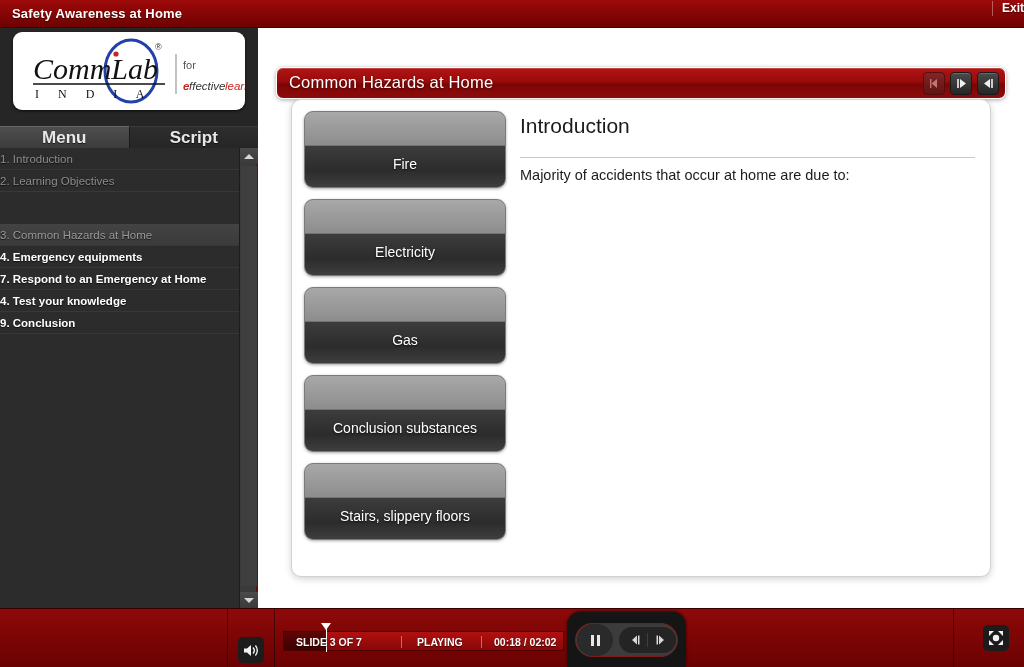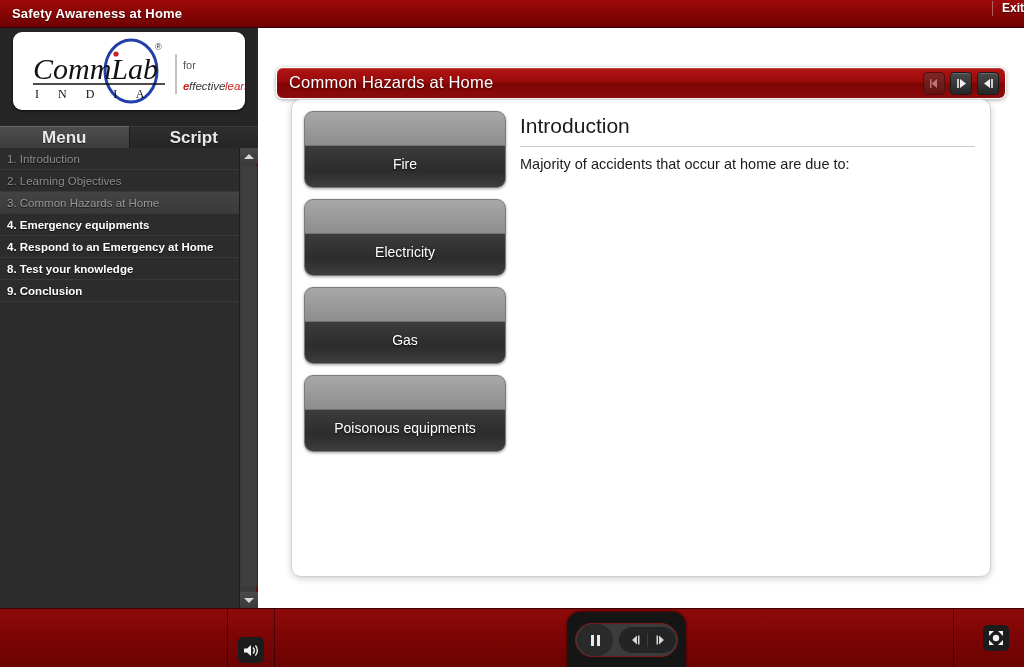--- a/index.html
+++ b/index.html
@@ -84,32 +84,32 @@
   }
 
   .menu-list {
     position: absolute; left: 0; top: 120px;
     width: 239px; height: 460px;
     background: #2c2c2c;
     overflow: hidden;
   }
   .menu-item {
     height: 22px; line-height: 22px;
-    padding-left: 7px;
     font-size: 11.5px;
     color: #f2f2f2;
     border-bottom: 1px solid #383838;
     cursor: pointer;
     white-space: nowrap; overflow: hidden;
     text-shadow: 0 1px 1px rgba(0,0,0,.7);
   }
   .menu-item.visited { color: #8d8d8d; font-weight: normal; }
   .menu-item.current {
     color: #9a9a9a;
     background: linear-gradient(to bottom, #434343, #3b3b3b);
+    margin-top: 32px;
   }
   .menu-item.upcoming { color: #ffffff; font-weight: bold; }
 
   
   .vscroll {
     position: absolute; left: 239px; top: 120px;
     width: 18px; height: 460px;
     background: #3a3a3a;
     border-left: 1px solid #1c1c1c;
     border-right: 1px solid #5a1414;
@@ -206,21 +206,21 @@
     text-shadow: 0 1px 2px rgba(0,0,0,.75);
     position: relative; top: 1px; margin-top: 27px;
   }
 
   .text-area {
     position: absolute; left: 228px; top: 14px;
     width: 455px;
   }
   .intro-heading {
     font-size: 21px; color: #1a1a1a; font-weight: normal;
-    padding-bottom: 8px;
+    padding-bottom: 19px;
     border-bottom: 1px solid #c9c9c9;
   }
   .intro-body {
     font-size: 14.5px; color: #1c1c1c;
     margin-top: 9px;
   }
   .intro-hint {
     font-size: 14.5px;
     margin-top: 20px;
   }
@@ -365,22 +365,22 @@
     <div class="tabs-row">
       <div class="tab active">Menu</div>
       <div class="tab inactive">Script</div>
     </div>
 
     <div class="menu-list" id="menu-list">
         <div class="menu-item visited">1. Introduction</div>
         <div class="menu-item visited">2. Learning Objectives</div>
         <div class="menu-item current">3. Common Hazards at Home</div>
         <div class="menu-item upcoming">4. Emergency equipments</div>
-        <div class="menu-item upcoming">4. Respond to an Emergency at Home</div>
-        <div class="menu-item upcoming">8. Test your knowledge</div>
+        <div class="menu-item upcoming">7. Respond to an Emergency at Home</div>
+        <div class="menu-item upcoming">4. Test your knowledge</div>
         <div class="menu-item upcoming">9. Conclusion</div>
       </div>
 
     <div class="vscroll">
       <div class="vsc-btn up">
         <span class="vsc-arrow up"></span>
       </div>
       <div class="vsc-thumb"></div>
       <div class="vsc-btn down">
         <span class="vsc-arrow down"></span>
@@ -420,21 +420,24 @@
           <div class="hazard-tab">
             <span>Fire</span>
           </div>
           <div class="hazard-tab">
             <span>Electricity</span>
           </div>
           <div class="hazard-tab">
             <span>Gas</span>
           </div>
           <div class="hazard-tab">
-            <span>Poisonous equipments</span>
+            <span>Conclusion substances</span>
+          </div>
+          <div class="hazard-tab">
+            <span>Stairs, slippery floors</span>
           </div>
         </div>
 
       <div class="text-area">
         <div class="intro-heading">Introduction</div>
         <div class="intro-body">Majority of accidents that occur at home are due to:</div>
       </div>
     </div>
   </div>
 
@@ -481,14 +484,25 @@
       <svg width="18" height="18" viewBox="0 0 18 18">
         <circle cx="9" cy="9" r="3.2" fill="#f2f2f2"></circle>
         <polygon points="2,2 7,2 2,7" fill="#f2f2f2"></polygon>
         <polygon points="16,2 16,7 11,2" fill="#f2f2f2"></polygon>
         <polygon points="2,16 2,11 7,16" fill="#f2f2f2"></polygon>
         <polygon points="16,16 11,16 16,11" fill="#f2f2f2"></polygon>
       </svg>
     </div>
   </div>
 
+  <div class="progress-track">
+    <div class="progress-played" id="progress-played" style="width: 15%;"></div>
+    <div class="playhead" id="playhead" style="left: 15%;">
+      <span class="playhead-tri"></span>
+    </div>
+    <div class="pb-label" style="left:12px;">SLIDE 3 OF 7</div>
+    <div class="pb-tick" style="left:117px;"></div>
+    <div class="pb-label" style="left:133px;">PLAYING</div>
+    <div class="pb-tick" style="left:197px;"></div>
+    <div class="pb-label" style="left:210px;">00:18 / 02:02</div>
+  </div>
 
 </div>
 
 </body></html>

